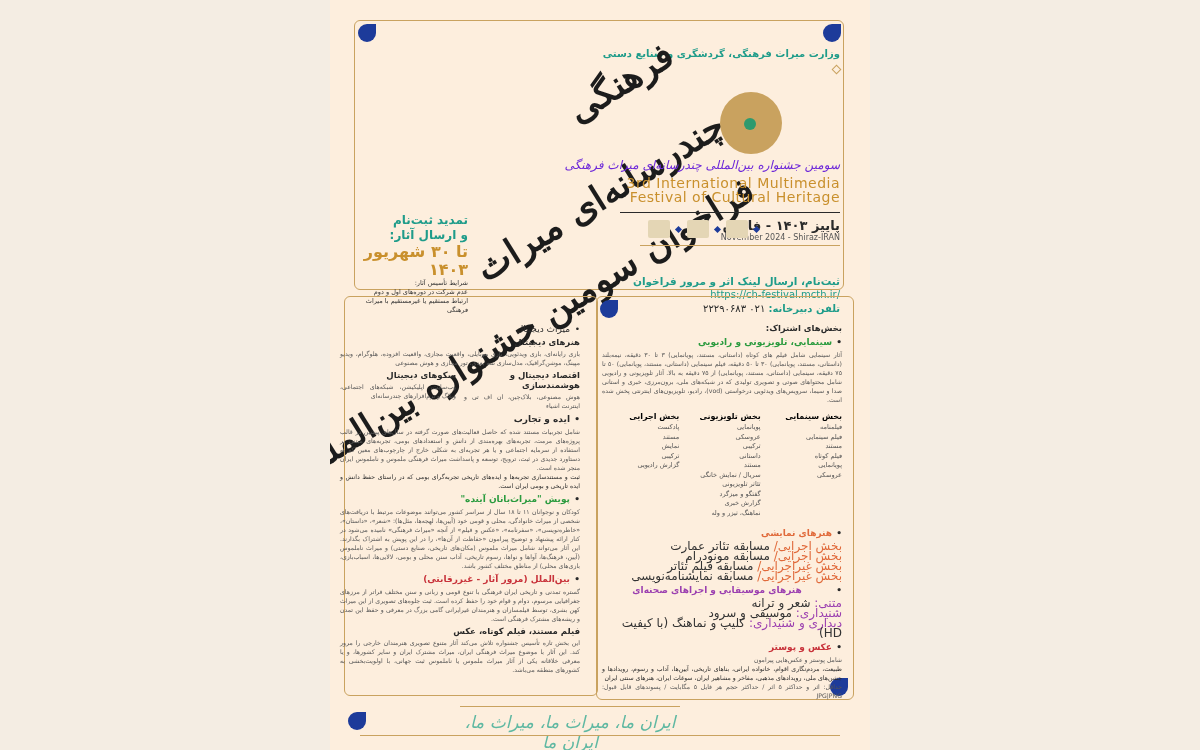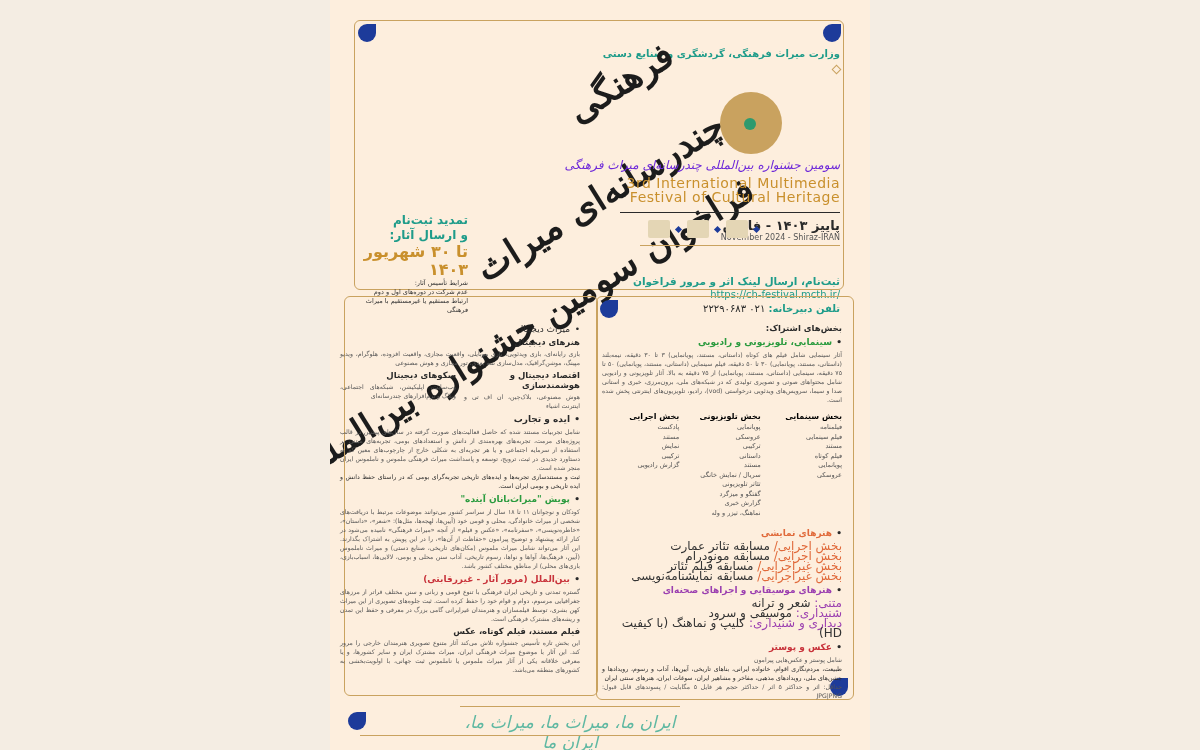--- a/index.html
+++ b/index.html
@@ -107,21 +107,21 @@
     .sub-h { font-size: 8.5px; font-weight: bold; margin: 3px 0 2px 0; color: #2a2a2a; }
     .para { font-size: 6.2px; line-height: 9px; color: #555; text-align: justify; }
     .two { display: flex; gap: 8px; direction: rtl; }
     .two > div { flex: 1; }
     .cols3 { display: flex; direction: rtl; gap: 4px; margin-top: 8px; }
     .cols3 > div { flex: 1; }
     .cols3 .h { font-size: 8px; font-weight: bold; margin-bottom: 2px; }
     .cols3 .item { font-size: 6.5px; line-height: 9.5px; color: #555; }
     .bul { font-size: 12px; line-height: 10px; color: #333; }
     .orange { color: #e06a3b; }
-    .purple { color: #9b3fb0; }
+    .purple { color: #9b3fb0; text-align: center; }
     .red { color: #c8323a; }
     .green { color: #2b9b3f; }
     .footer-link { font-size: 6.5px; color: #333; margin-top: 4px; }
     .footer-link .url { color: #2a3d9a; font-weight: bold; direction: ltr; }
     .slogan {
       position: absolute; left: 130px; top: 712px; width: 220px;
       text-align: center; font-family: "DejaVu Serif", serif; font-style: italic;
       font-size: 17px; color: #5fb8a2;
     }
     .divider-line { position: absolute; border-top: 1.5px solid #c9a25f; }

